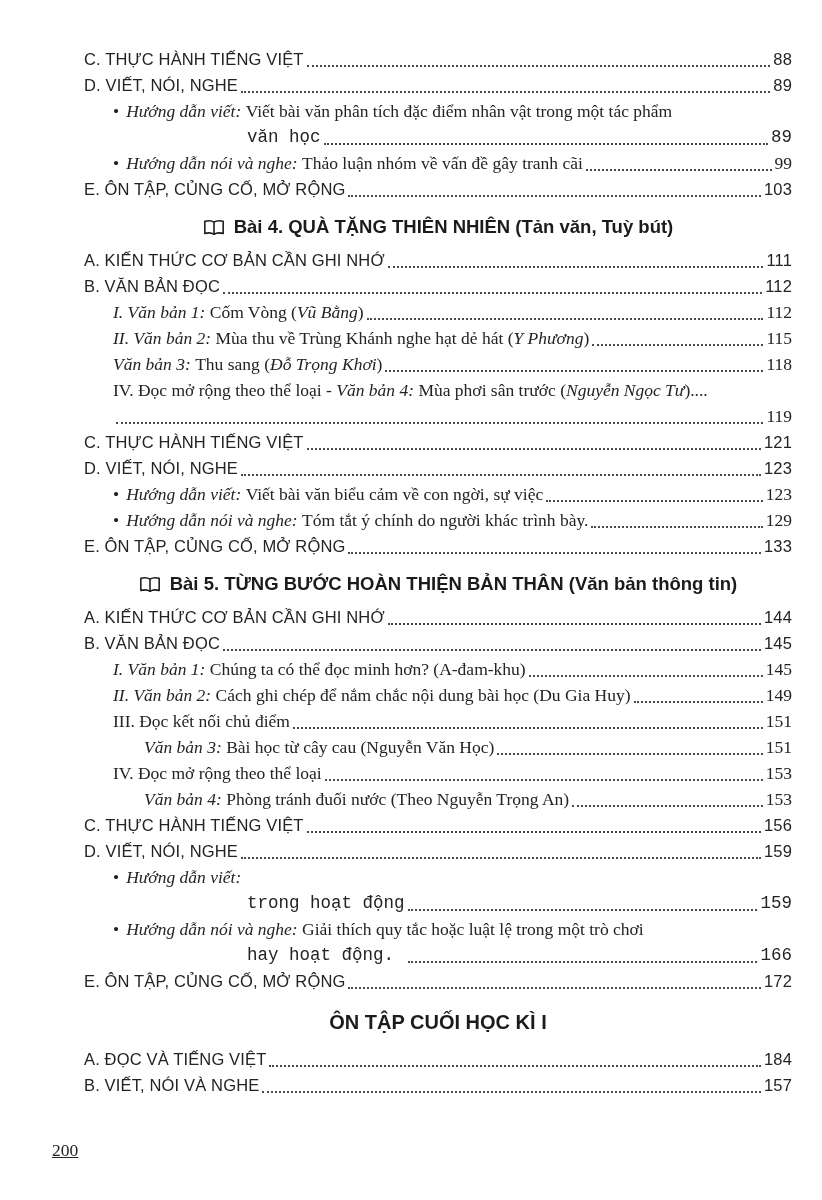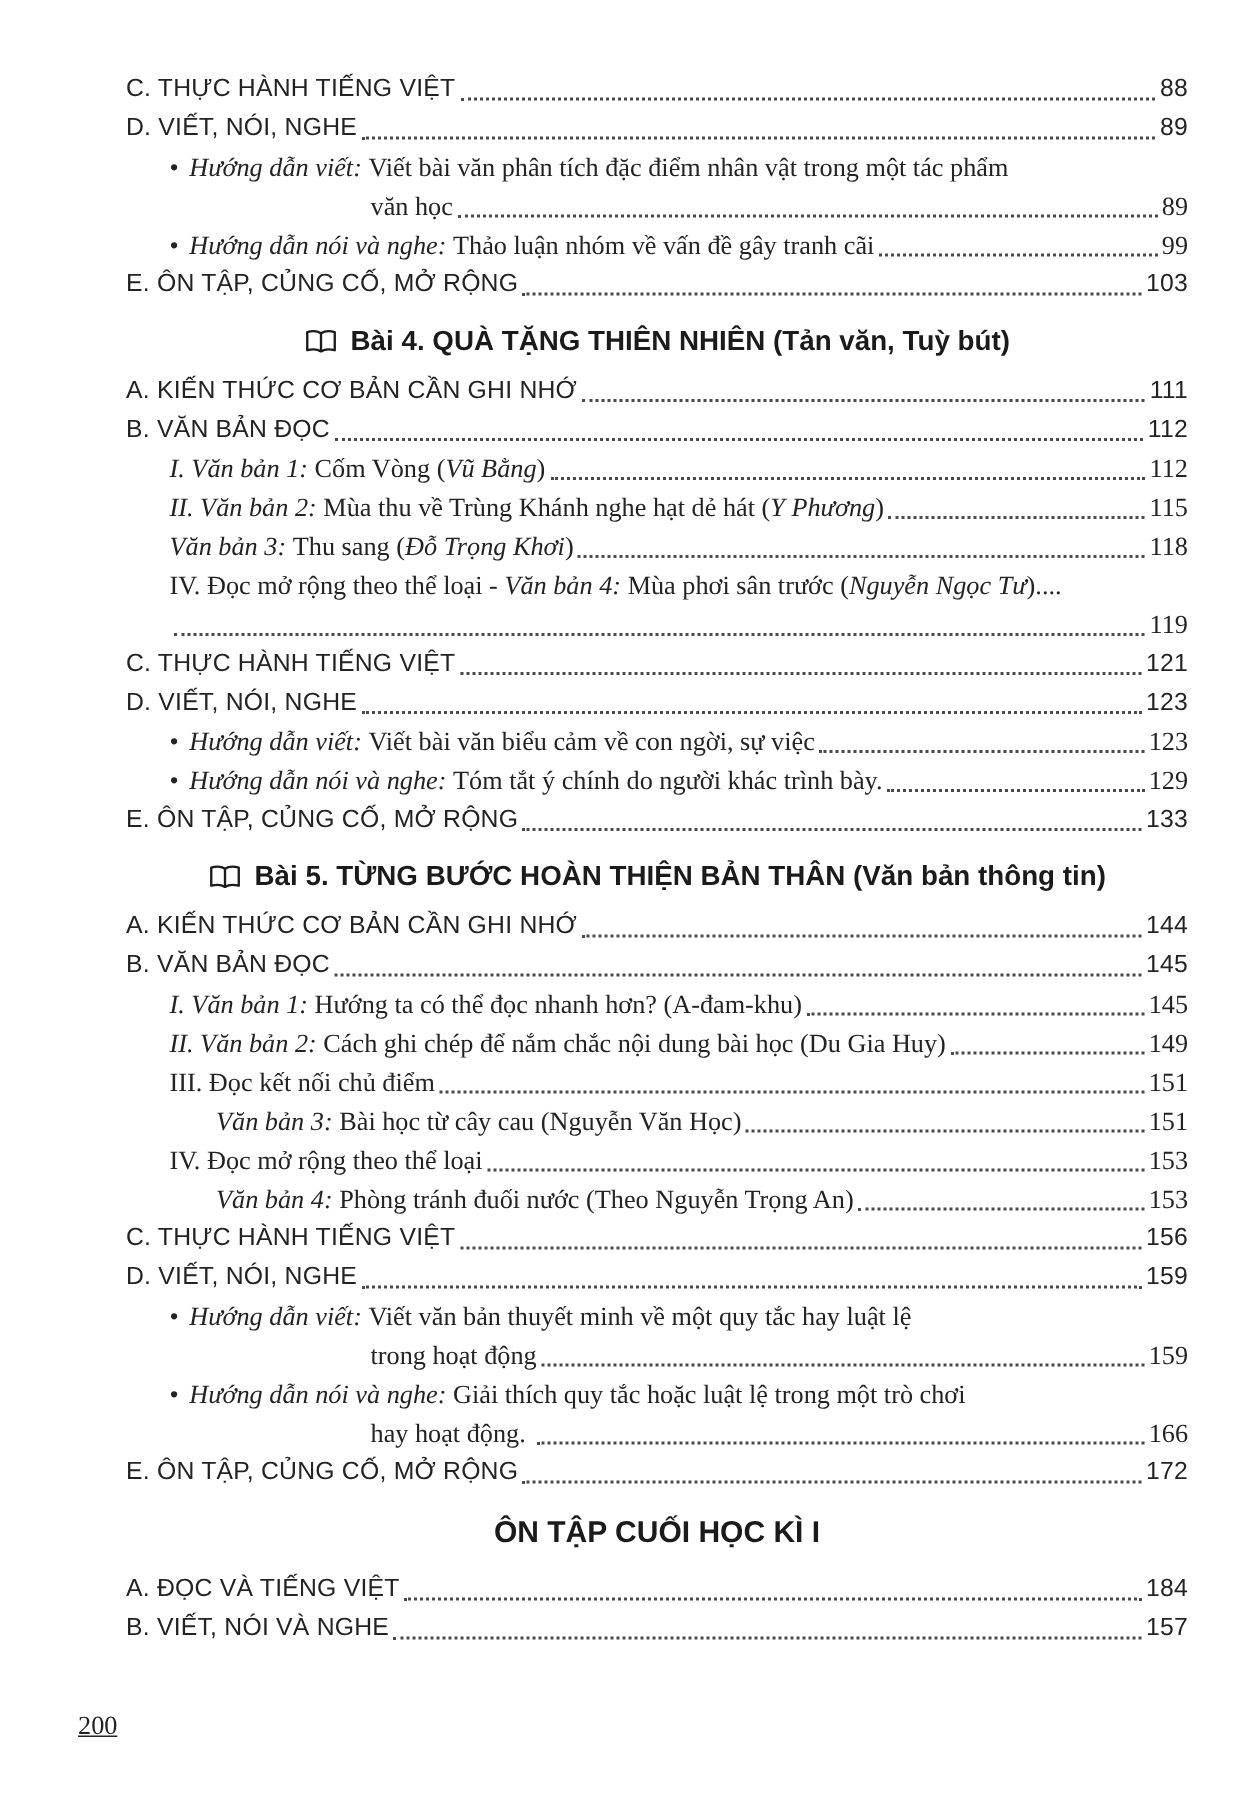--- a/index.html
+++ b/index.html
@@ -20,21 +20,21 @@
     font-size: 17.5px;
     line-height: 26px;
   }
   .fsans {
     font-family: "Liberation Sans", sans-serif;
     font-size: 16.5px;
     letter-spacing: 0.15px;
   }
   .lvl1 { padding-left: 29px; }
   .lvl2 { padding-left: 60px; }
-  .cont { padding-left: 163px; }
+  .cont { padding-left: 163px; font-family: Liberation Mono, monospace; }
 
   .seg { white-space: pre-wrap; }
   .i { font-style: italic; }
   .bullet { margin-right: 7px; }
 
   .dots {
     flex: 1;
     min-width: 14px;
     border-bottom: 2px dotted #4a4a4a;
     margin: 0 3px 5px 3px;
@@ -204,21 +204,21 @@
         <span class="dots"></span>
         <span class="pg">144</span>
       </div>
       <div class="row fsans">
         <span class="seg">B. VĂN BẢN ĐỌC</span>
         <span class="dots"></span>
         <span class="pg">145</span>
       </div>
       <div class="row lvl1">
         <span class="seg i">I. Văn bản 1:</span>
-        <span class="seg"> Hướng ta có thể đọc nhanh hơn? (A-đam-khu)</span>
+        <span class="seg"> Chúng ta có thể đọc minh hơn? (A-đam-khu)</span>
         <span class="dots"></span>
         <span class="pg">145</span>
       </div>
       <div class="row lvl1">
         <span class="seg i">II. Văn bản 2:</span>
         <span class="seg"> Cách ghi chép để nắm chắc nội dung bài học (Du Gia Huy)</span>
         <span class="dots"></span>
         <span class="pg">149</span>
       </div>
       <div class="row lvl1">
@@ -249,21 +249,20 @@
         <span class="pg">156</span>
       </div>
       <div class="row fsans">
         <span class="seg">D. VIẾT, NÓI, NGHE</span>
         <span class="dots"></span>
         <span class="pg">159</span>
       </div>
       <div class="row lvl1">
         <span class="bullet">•</span>
         <span class="seg i">Hướng dẫn viết:</span>
-        <span class="seg"> Viết văn bản thuyết minh về một quy tắc hay luật lệ</span>
       </div>
       <div class="row cont">
         <span class="seg">trong hoạt động</span>
         <span class="dots"></span>
         <span class="pg">159</span>
       </div>
       <div class="row lvl1">
         <span class="bullet">•</span>
         <span class="seg i">Hướng dẫn nói và nghe:</span>
         <span class="seg"> Giải thích quy tắc hoặc luật lệ trong một trò chơi</span>

